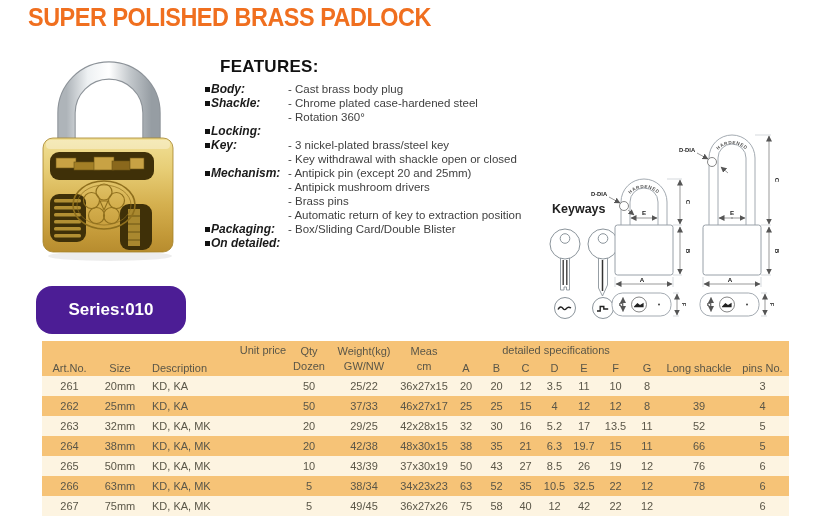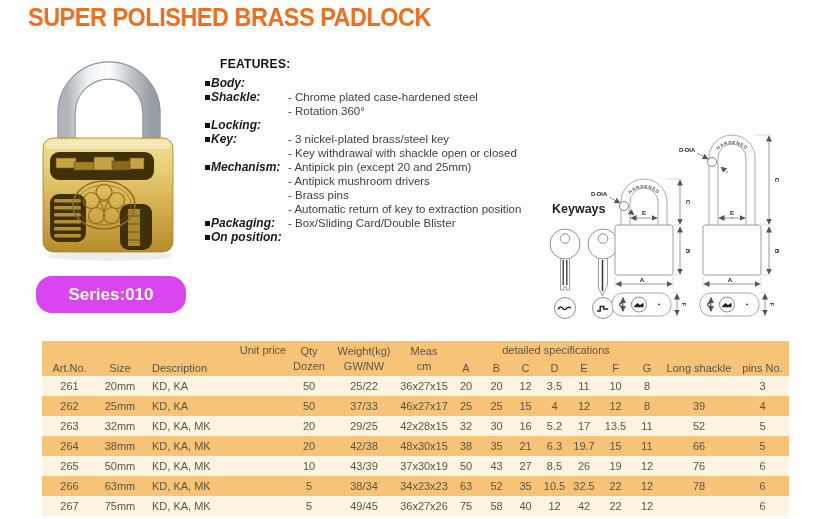--- a/index.html
+++ b/index.html
@@ -4,26 +4,26 @@
 <style>
   * { margin:0; padding:0; box-sizing:border-box; }
   body { font-family:"Liberation Sans", sans-serif; background:#fff; }
   .page { position:relative; width:834px; height:519px; background:#fff; overflow:hidden; }
 
   .title { position:absolute; left:28px; top:2px; font-size:26px; font-weight:bold;
            color:#f06f1f; letter-spacing:-0.5px; transform:scaleX(.9); transform-origin:left top;
            white-space:nowrap; }
 
   .photo { position:absolute; left:30px; top:58px; }
-  .badge { position:absolute; left:36px; top:276px; width:150px; height:37px; background:#d946ef;
+  .badge { position:absolute; left:36px; top:286px; width:150px; height:48px; background:#4c1d95;
            border-radius:16px; color:#fff; font-size:17px; font-weight:bold;
            display:flex; align-items:center; justify-content:center; }
 
   .features { position:absolute; left:198px; top:57px; width:345px; color:#3f3f3f; }
-  .feat-head { font-size:12px; font-weight:bold; color:#111; padding-left:22px; margin-bottom:5px; letter-spacing:.3px; }
+  .feat-head { font-size:17px; font-weight:bold; color:#111; padding-left:22px; margin-bottom:5px; letter-spacing:.3px; }
   .feat-row { display:grid; grid-template-columns:13px 77px 1fr; align-items:start; }
   .feat-bullet { width:5px; height:5px; background:#111; margin-top:5px; margin-left:7px; }
   .feat-label { font-size:12px; font-weight:bold; font-style:italic; color:#1a1a1a; line-height:14px; }
   .feat-values { }
   .feat-val { font-size:11.5px; line-height:14px; color:#3f3f3f; white-space:nowrap; }
   .feat-val.indent { padding-left:7px; }
 
   .diagram { position:absolute; left:535px; top:105px; }
 
   table.spec { position:absolute; left:42px; top:341px; width:747px; border-collapse:collapse;
@@ -112,20 +112,23 @@
   </div>
 
   <div class="badge">Series:010</div>
 
   <div class="features">
     <div class="feat-head">FEATURES:</div>
     <div>
         <div class="feat-row">
           <span class="feat-bullet"></span>
           <span class="feat-label">Body:</span>
+          <div class="feat-values">
+            <div class="feat-val">- Cast brass body plug</div>
+          </div>
         </div>
         <div class="feat-row">
           <span class="feat-bullet"></span>
           <span class="feat-label">Shackle:</span>
           <div class="feat-values">
             <div class="feat-val">- Chrome plated case-hardened steel</div>
             <div class="feat-val">- Rotation 360°</div>
           </div>
         </div>
         <div class="feat-row">
@@ -152,21 +155,21 @@
         </div>
         <div class="feat-row">
           <span class="feat-bullet"></span>
           <span class="feat-label">Packaging:</span>
           <div class="feat-values">
             <div class="feat-val">- Box/Sliding Card/Double Blister</div>
           </div>
         </div>
         <div class="feat-row">
           <span class="feat-bullet"></span>
-          <span class="feat-label">On position:</span>
+          <span class="feat-label">On detailed:</span>
         </div>
       </div>
   </div>
 
   <div class="diagram">
     <svg width="275" height="225" viewBox="0 0 275 225">
       <defs>
         <marker id="ah" markerWidth="7" markerHeight="7" refX="5.5" refY="3" orient="auto-start-reverse" markerUnits="userSpaceOnUse">
           <path d="M0,0 L6,3 L0,6 Z" fill="#555"></path>
         </marker>

